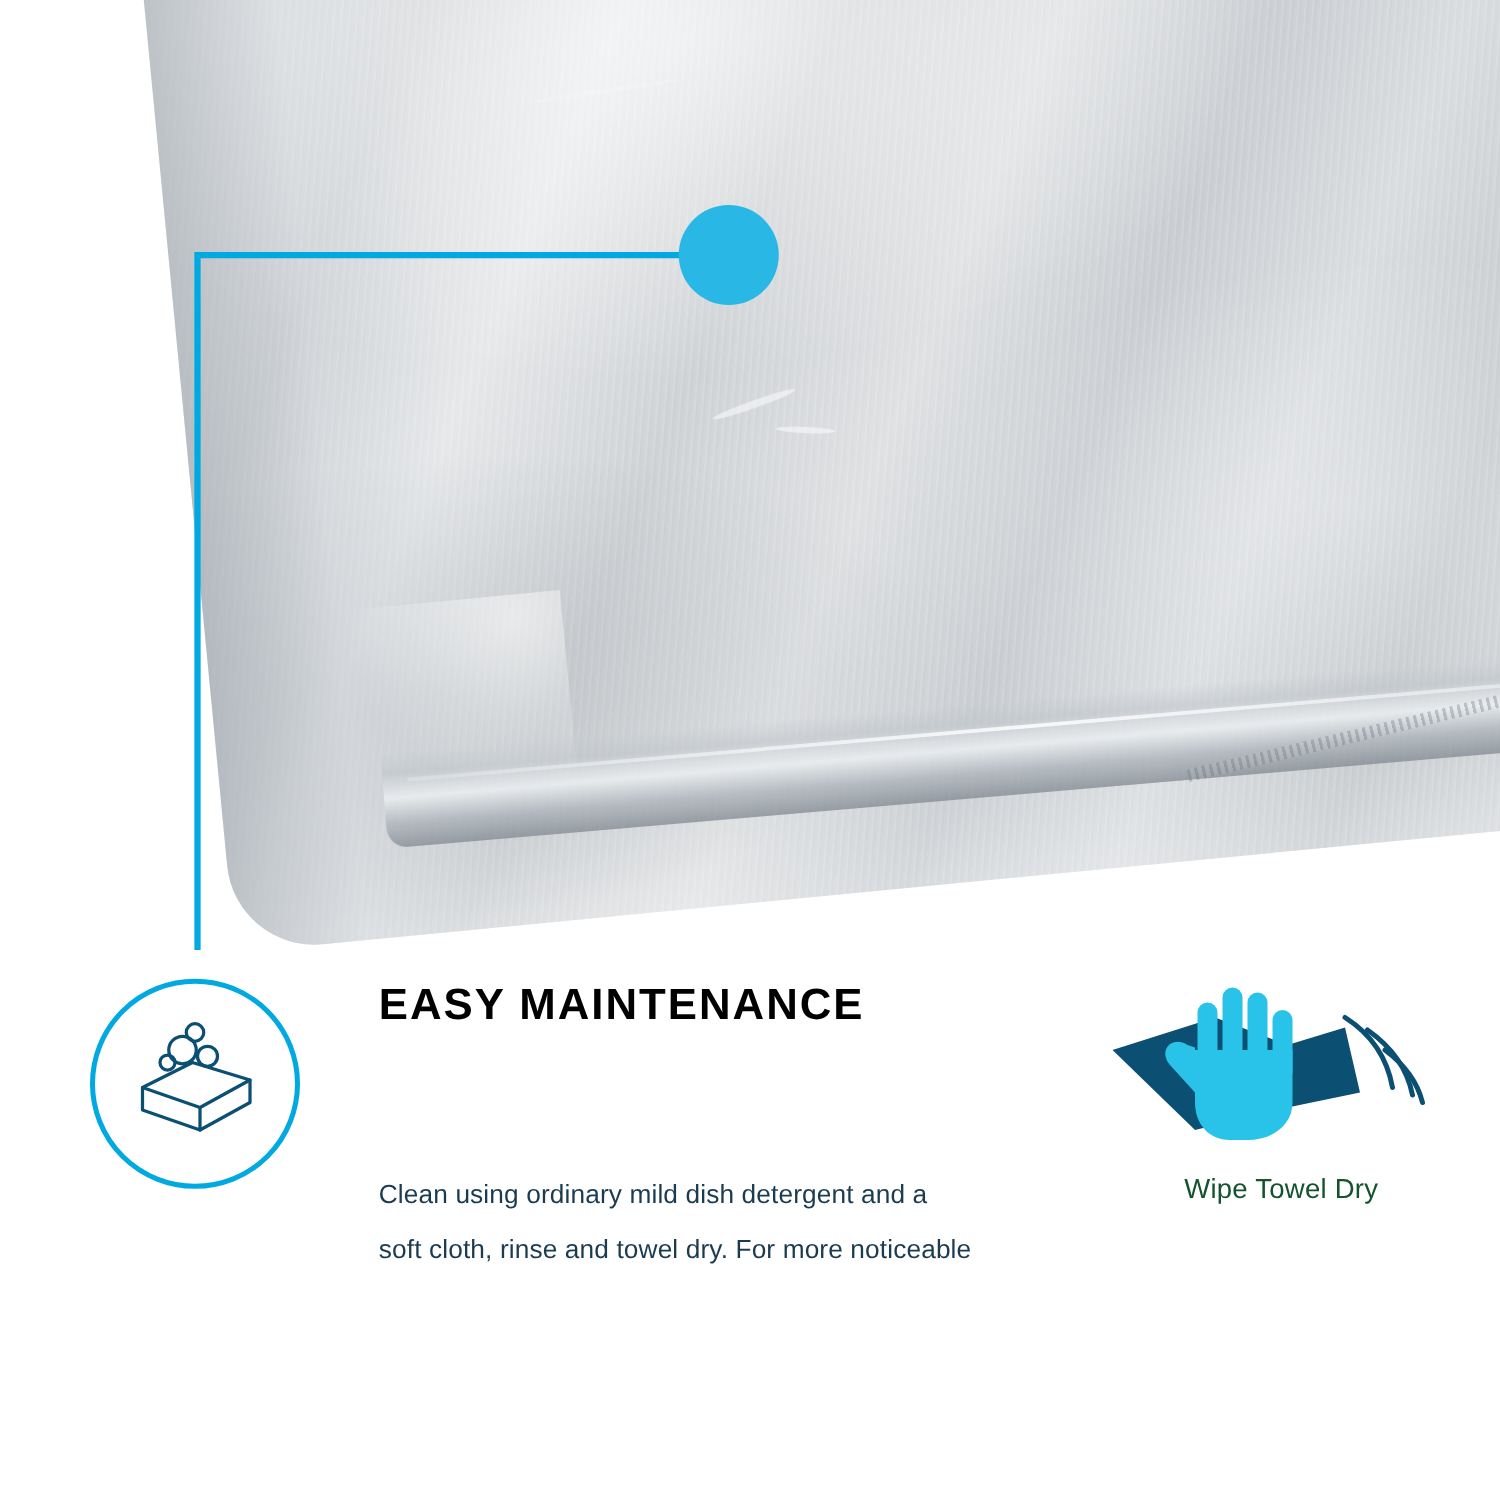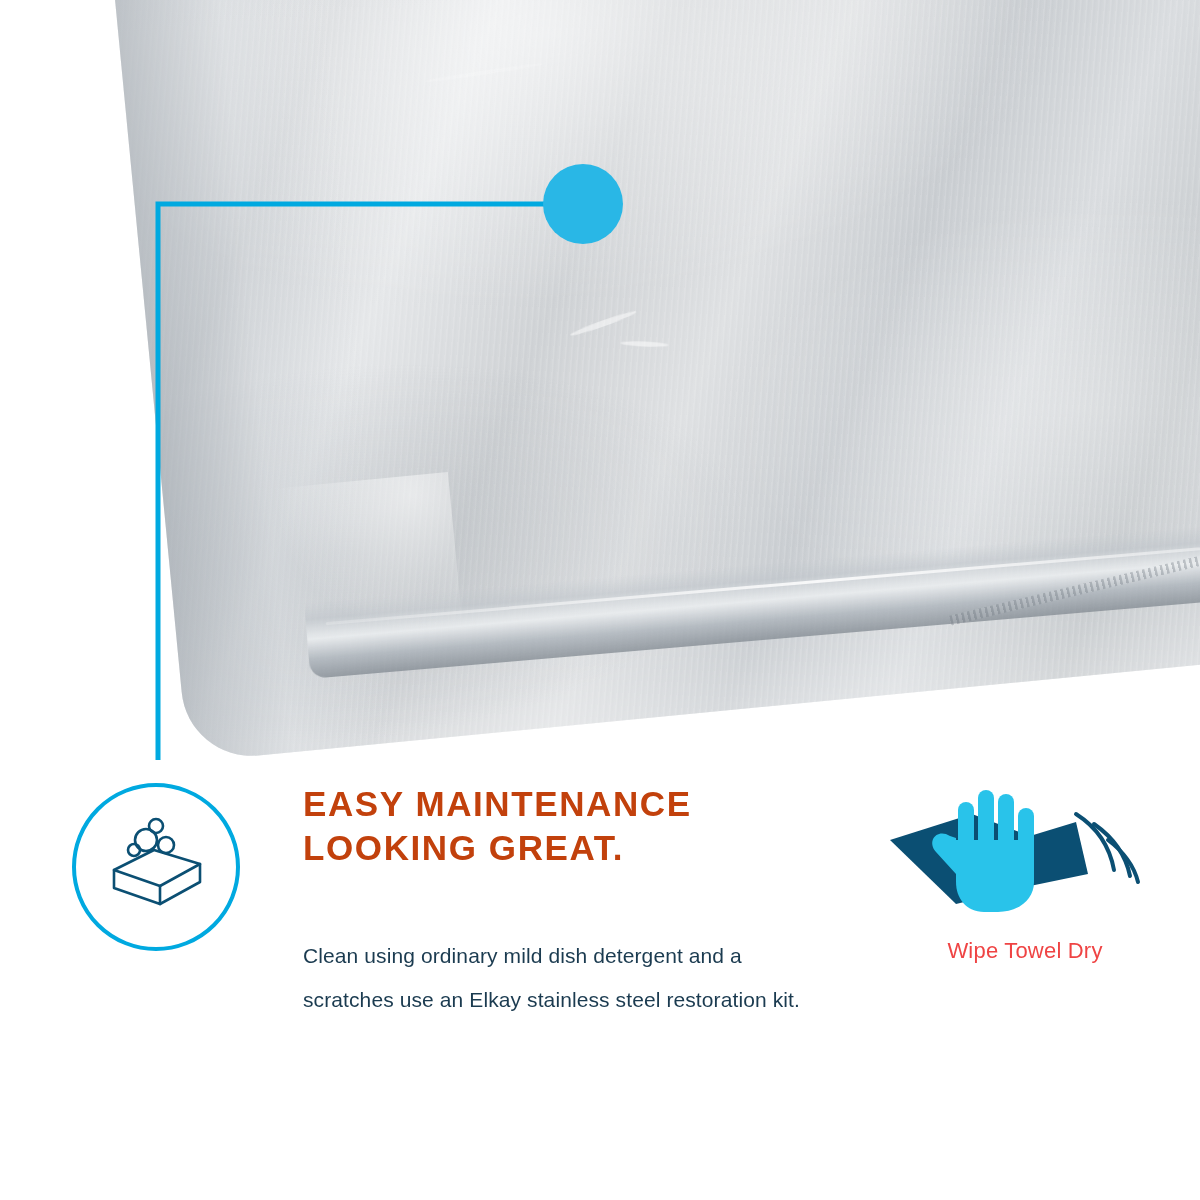--- a/index.html
+++ b/index.html
@@ -204,21 +204,21 @@
     left: 50%;
     top: 50%;
     transform: translate(-50%, -50%);
   }
 
   .headline {
     position: absolute;
     left: 303px;
     top: 22px;
     width: 560px;
-    color: #c2410c;
+    color: #000000;
     font-size: 35px;
     line-height: 44px;
     font-weight: bold;
     letter-spacing: 1.6px;
   }
   .headline .line { display: block; white-space: nowrap; }
 
   .body-copy {
     position: absolute;
     left: 303px;
@@ -238,21 +238,21 @@
     top: 18px;
     width: 290px;
     height: 220px;
   }
   .wipe-caption {
     position: absolute;
     left: 0;
     top: 160px;
     width: 290px;
     text-align: center;
-    color: #ef4444;
+    color: #14532d;
     font-size: 22px;
     letter-spacing: 0.2px;
   }
 
   
   .logo {
     position: absolute;
     left: 60px;
     top: 341px;
     width: 260px;
@@ -302,26 +302,25 @@
           <circle cx="50" cy="28" r="11"></circle>
           <circle cx="70" cy="33" r="8"></circle>
           <circle cx="60" cy="14" r="7"></circle>
           <circle cx="38" cy="38" r="6"></circle>
         </g>
       </svg>
     </div>
 
     <div class="headline">
       <span class="line">EASY MAINTENANCE</span>
-      <span class="line">LOOKING GREAT.</span>
     </div>
 
     <div class="body-copy">
       <span class="line">Clean using ordinary mild dish detergent and a</span>
-      <span class="line">scratches use an Elkay stainless steel restoration kit.</span>
+      <span class="line">soft cloth, rinse and towel dry. For more noticeable</span>
     </div>
 
     <div class="wipe-block">
       <svg width="290" height="160" viewBox="0 0 290 160">
 
         <path d="M10 62 L92 36 L150 58 L150 108 L76 126 Z" fill="#0b4f73"></path>
         <path d="M150 58 L196 44 L208 96 L150 108 Z" fill="#0b4f73"></path>
 
         <g fill="#29c3ea">
           <rect x="78" y="24" width="16" height="62" rx="8"></rect>

